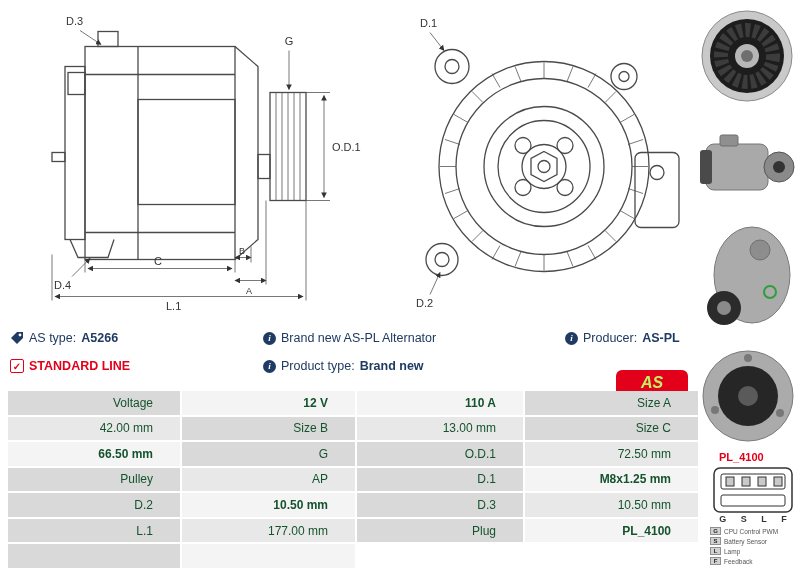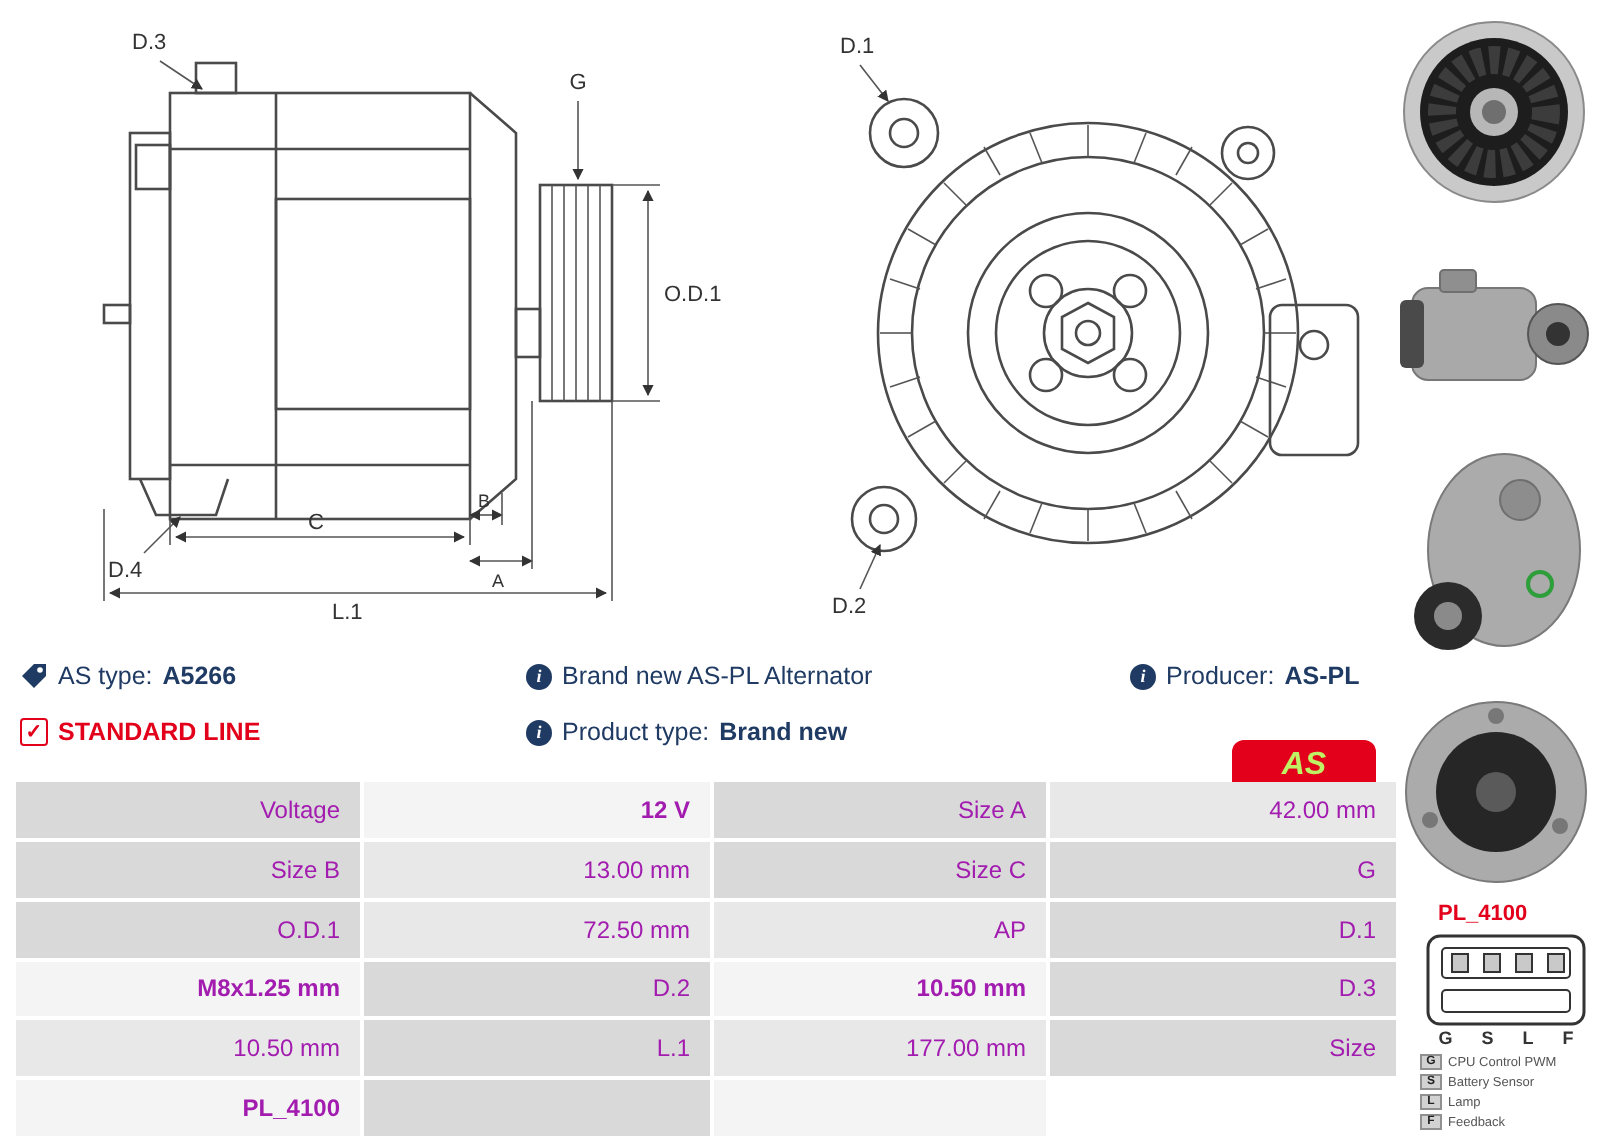--- a/index.html
+++ b/index.html
@@ -35,21 +35,21 @@
              display:flex; flex-direction:column; justify-content:center; }
   .as-logo-text { font-style:italic; font-weight:bold; font-size:16px; line-height:17px; }
   .as-logo-swoosh { width:40px; height:2px; background:#fff; margin:1px auto 1px; border-radius:2px; }
   .as-logo-tagline { font-size:4.5px; letter-spacing:0.2px; }
 
   
   .spec-table { position:absolute; left:8px; top:391px; width:684px; height:177px;
                 display:grid; grid-template-columns:172px 173px 166px 173px;
                 grid-auto-rows:1fr; gap:2px; background:#ffffff; }
   .cell { display:flex; align-items:center; justify-content:flex-end;
-          padding-right:10px; box-sizing:border-box; font-size:12px; color:#a21caf; }
+          padding-right:27px; box-sizing:border-box; font-size:12px; color:#14532d; }
   .cell.lab { background:#d9d9d9; }
   .cell.v1  { background:#f4f4f4;font-weight:bold; }
   .cell.v2  { background:#e8e8e8; }
 
   
   .connector-name { position:absolute; left:719px; top:451px; color:#e2001a;
                     font-weight:bold; font-size:11px; }
   .connector-svg { position:absolute; left:712px; top:466px; width:82px; height:48px; }
   .pin-letters { position:absolute; left:712px; top:514px; width:82px; display:flex;
                  justify-content:space-around; font-weight:bold; font-size:9px; color:#333; }
@@ -263,44 +263,47 @@
 
   <div class="as-logo">
     <div class="as-logo-text">AS</div>
     <div class="as-logo-swoosh"></div>
     <div class="as-logo-tagline">Alternators, Starters &amp; Parts</div>
   </div>
 
   <div class="spec-table">
     <div class="cell lab">Voltage</div>
     <div class="cell v1">12 V</div>
+    <div class="cell v1">110 A</div>
 
     <div class="cell lab">Size A</div>
     <div class="cell v2">42.00 mm</div>
     <div class="cell lab">Size B</div>
     <div class="cell v2">13.00 mm</div>
 
     <div class="cell lab">Size C</div>
+    <div class="cell v1">66.50 mm</div>
     <div class="cell lab">G</div>
 
     <div class="cell lab">O.D.1</div>
     <div class="cell v2">72.50 mm</div>
+    <div class="cell lab">Pulley</div>
     <div class="cell v2">AP</div>
 
     <div class="cell lab">D.1</div>
     <div class="cell v1">M8x1.25 mm</div>
     <div class="cell lab">D.2</div>
     <div class="cell v1">10.50 mm</div>
 
     <div class="cell lab">D.3</div>
     <div class="cell v2">10.50 mm</div>
     <div class="cell lab">L.1</div>
     <div class="cell v2">177.00 mm</div>
 
-    <div class="cell lab">Size</div>
+    <div class="cell lab">Plug</div>
     <div class="cell v1">PL_4100</div>
     <div class="cell lab"></div>
     <div class="cell v1"></div>
   </div>
 
   <div class="connector-name">PL_4100</div>
 
   <svg class="connector-svg" viewBox="0 0 82 48">
     <rect x="2" y="2" width="78" height="44" rx="6" fill="#fff" stroke="#333" stroke-width="1.5"></rect>
     <rect x="9" y="8" width="64" height="15" rx="2" fill="none" stroke="#333"></rect>

